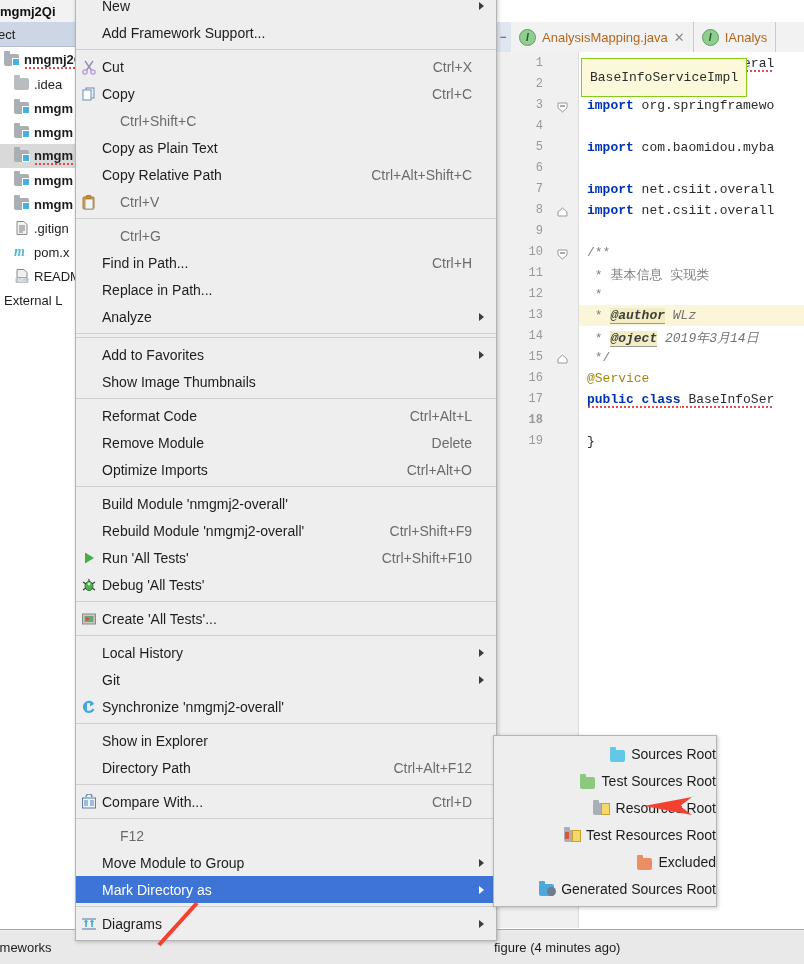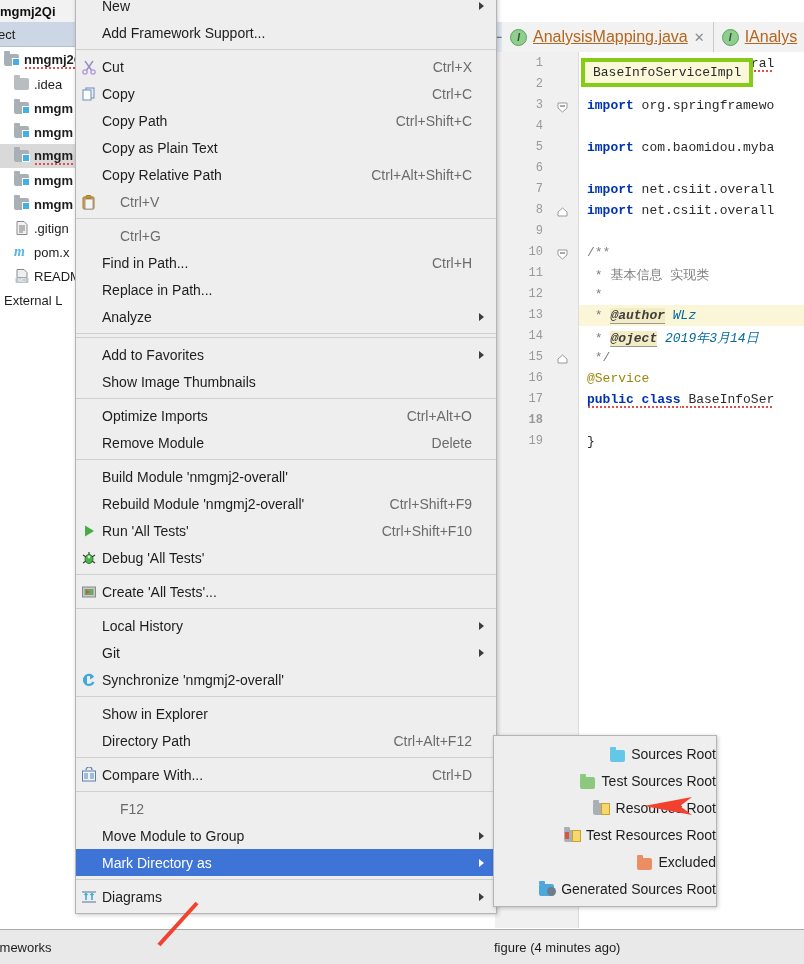--- a/index.html
+++ b/index.html
@@ -51,43 +51,43 @@
     border-top:1px solid #a9a9a9;display:flex;align-items:center;overflow:hidden;
   }
   .sb-left{position:absolute;left:-12px;white-space:nowrap;font-size:13px;}
   .sb-right{position:absolute;left:494px;white-space:nowrap;font-size:13px;}
 
   
   .editor-area{position:absolute;left:495px;top:0;right:0;bottom:36px;background:#fff;}
   .tabstrip{position:absolute;left:0;top:22px;right:0;height:30px;background:#f2f2f2;border-bottom:1px solid #c9c9c9;display:flex;align-items:stretch;}
   .collapse-btn{width:16px;display:flex;align-items:center;justify-content:center;color:#444;font-size:12px;background:#dfe6f2;}
   .etab{display:flex;align-items:center;padding:0 8px;gap:6px;border-right:1px solid #c9c9c9;background:#f2f2f2;white-space:nowrap;}
-  .etab .ename{color:#b5651d;font-size:16px;text-decoration:underline;}
+  .etab .ename{color:#b5651d;font-size:13px;}
   .etab .closex{color:#8a8a8a;font-size:13px;line-height:1;}
   .iface-ico{width:15px;height:15px;border-radius:50%;background:#8fce8f;border:1px solid #5da05d;color:#2c542c;font-size:10px;font-weight:bold;font-style:italic;display:flex;align-items:center;justify-content:center;}
 
   .gutter{position:absolute;left:0;top:52px;width:83px;bottom:0;background:#f0f0f0;border-right:1px solid #dcdcdc;}
   .code{position:absolute;left:84px;top:52px;right:0;bottom:0;background:#fff;overflow:hidden;}
   .lnum{position:absolute;right:32px;font-family:"Liberation Mono", monospace;font-size:12px;color:#999;text-align:right;width:22px;}
   .fold{position:absolute;right:6px;width:11px;height:11px;}
   .cline{position:absolute;left:8px;white-space:pre;font-family:"Liberation Mono", monospace;font-size:13px;color:#2b2b2b;}
   .hl-row{position:absolute;left:0;right:0;height:21px;background:#fcf6d8;}
   .kw{color:#0033b3;font-weight:bold;}
   .anno{color:#9e880d;}
   .jdoc{color:#808080;}
   .jtag{color:#3d3d3d;font-style:italic;font-weight:bold;border-bottom:1px solid #999;background:#f2edc4;}
-  .jval{color:#0369a1;font-style:italic;text-align:right;}
+  .jval{color:#737373;font-style:italic;text-align:right;}
   .squiggle{
     background-image:radial-gradient(circle at 2px 7px,#e34b4b 1px,transparent 1.2px);
     background-size:4px 8px;background-repeat:repeat-x;background-position:0 100%;
     padding-bottom:1px;
   }
   .tooltip-chip{
-    position:absolute;left:86px;top:58px;background:#fcf9da;border:4px solid #84cc16;
-    padding:3px 8px;font-family:"Liberation Mono", monospace;font-size:13px;color:#2b2b2b;
+    position:absolute;left:86px;top:58px;background:#fcf9da;border:1px solid #84cc16;
+    padding:11px 8px;font-family:"Liberation Mono", monospace;font-size:13px;color:#2b2b2b;
   }
 
   
   .ctxmenu{
     position:absolute;left:75px;top:-12px;width:420px;
     background:#eeeeee;border:1px solid #b4b4b4;
     box-shadow:1px 1px 4px rgba(0,0,0,.22);
     padding:3px 0;
   }
   .mi{height:27px;display:flex;align-items:center;position:relative;padding:0 6px 0 0;cursor:default;}
@@ -285,21 +285,20 @@
             <rect x="5" y="2" width="8" height="10" fill="#e9eef5" stroke="#6f8db5" stroke-width="1"></rect>
             <rect x="2" y="4" width="8" height="10" fill="#fbfdff" stroke="#6f8db5" stroke-width="1"></rect>
           </svg>
         </span>
         <span class="mlabel">Copy</span>
         <span class="mshort">Ctrl+C</span>
         <span class="marrow" style="visibility: hidden;"></span>
       </div>
       <div class="mi">
         <span class="mi-ico"></span>
-        <span class="mlabel">Copy Path</span>
         <span class="mshort">Ctrl+Shift+C</span>
         <span class="marrow" style="visibility: hidden;"></span>
       </div>
       <div class="mi">
         <span class="mi-ico"></span>
         <span class="mlabel">Copy as Plain Text</span>
         <span class="marrow" style="visibility: hidden;"></span>
       </div>
       <div class="mi">
         <span class="mi-ico"></span>
@@ -348,28 +347,34 @@
         <span class="marrow"></span>
       </div>
       <div class="mi">
         <span class="mi-ico"></span>
         <span class="mlabel">Show Image Thumbnails</span>
         <span class="marrow" style="visibility: hidden;"></span>
       </div>
       <div class="msep"></div>
       <div class="mi">
         <span class="mi-ico"></span>
+        <span class="mlabel">Reformat Code</span>
+        <span class="mshort">Ctrl+Alt+L</span>
+        <span class="marrow" style="visibility: hidden;"></span>
+      </div>
+      <div class="mi">
+        <span class="mi-ico"></span>
+        <span class="mlabel">Remove Module</span>
+        <span class="mshort">Delete</span>
+        <span class="marrow" style="visibility: hidden;"></span>
+      </div>
+      <div class="mi">
+        <span class="mi-ico"></span>
         <span class="mlabel">Optimize Imports</span>
         <span class="mshort">Ctrl+Alt+O</span>
-        <span class="marrow" style="visibility: hidden;"></span>
-      </div>
-      <div class="mi">
-        <span class="mi-ico"></span>
-        <span class="mlabel">Remove Module</span>
-        <span class="mshort">Delete</span>
         <span class="marrow" style="visibility: hidden;"></span>
       </div>
       <div class="msep"></div>
       <div class="mi">
         <span class="mi-ico"></span>
         <span class="mlabel">Build Module 'nmgmj2-overall'</span>
         <span class="marrow" style="visibility: hidden;"></span>
       </div>
       <div class="mi">
         <span class="mi-ico"></span>

